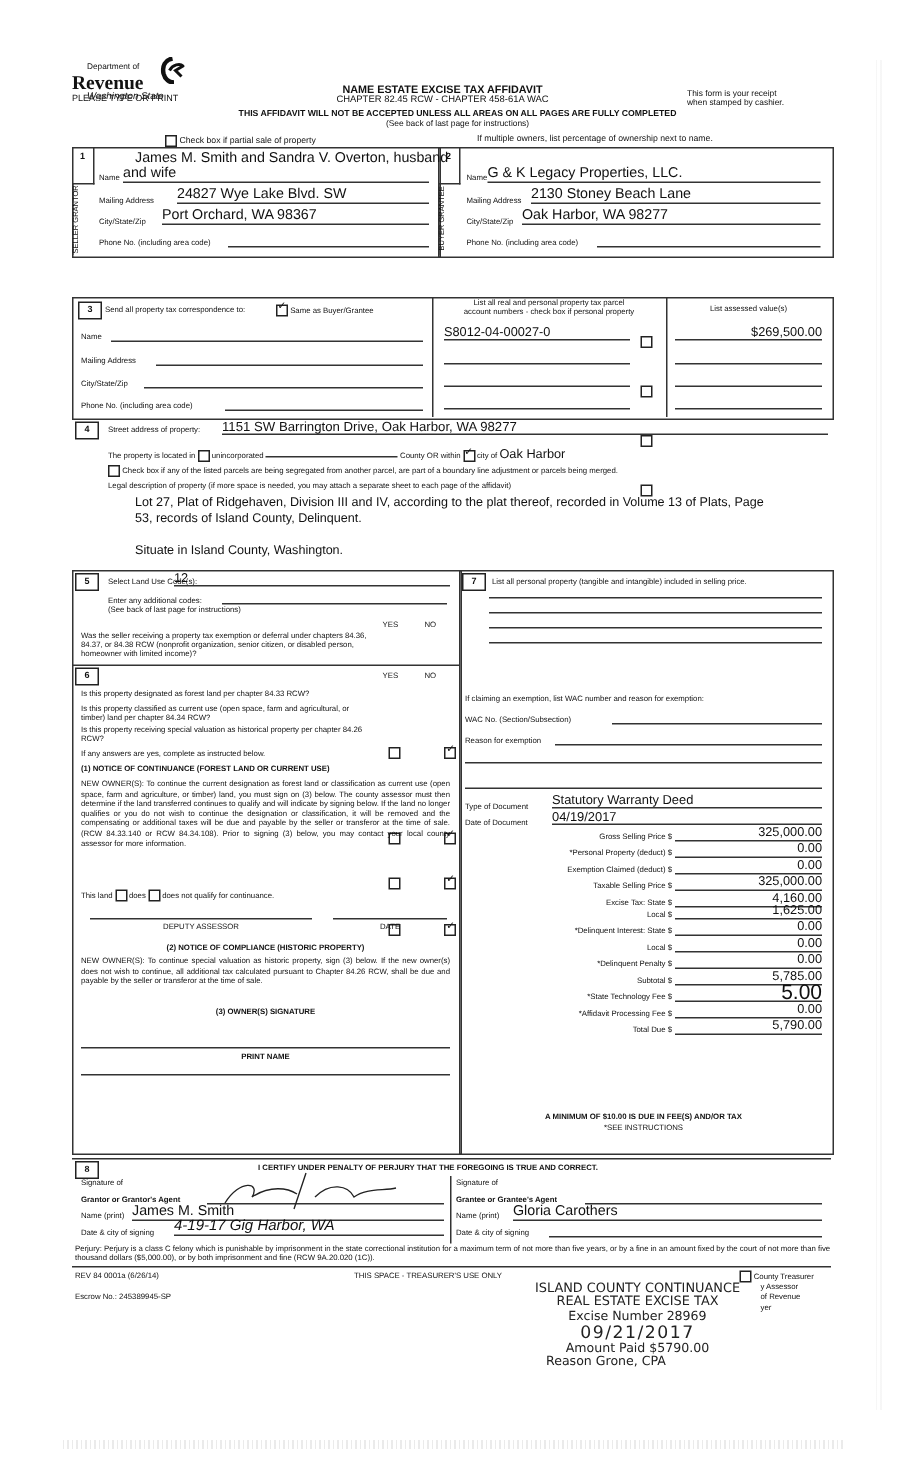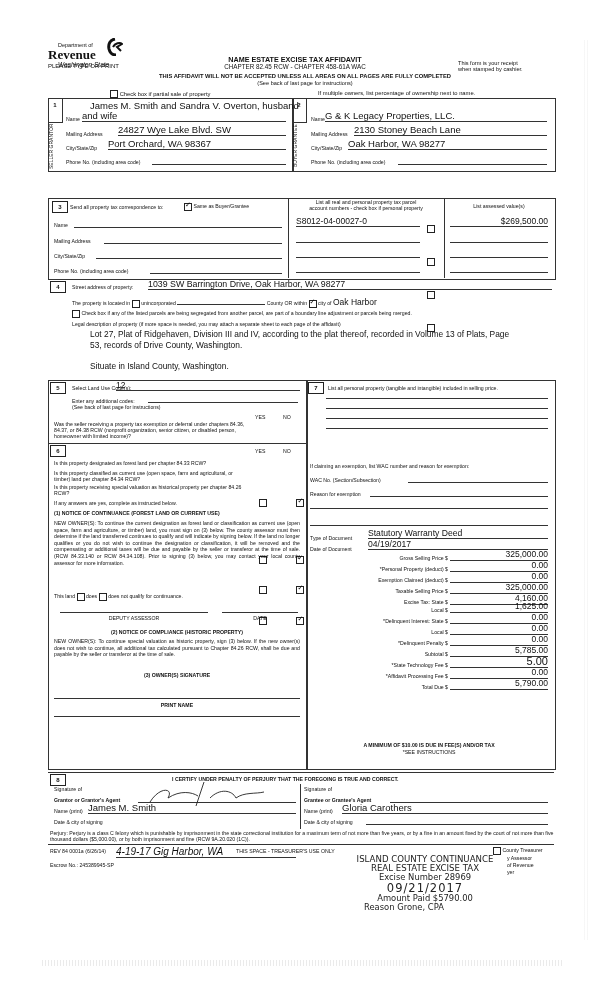--- a/index.html
+++ b/index.html
@@ -117,38 +117,38 @@
 </div>
 <div>
   <div class="abs line" style="left:296px;top:266px;width:124px;height:6px;"></div>
   <span class="abs cb" style="left:427px;top:264px;"></span>
   <div class="abs line" style="left:450px;top:266px;width:98px;height:6px;"></div>
 </div>
 
 
 <div class="abs num" style="left:50px;top:281px;">4</div>
 <div class="abs tiny" style="left:72px;top:284px;">Street address of property:</div>
-<div class="abs hw line" style="left:148px;top:279px;width:404px;font-size:8.8px;">1039 SW Barrington Drive, Oak Harbor, WA 98277</div>
+<div class="abs hw line" style="left:148px;top:279px;width:404px;font-size:8.8px;">1151 SW Barrington Drive, Oak Harbor, WA 98277</div>
 <div class="abs tiny" style="left:72px;top:297px;white-space:nowrap;">
   <span>The property is located in</span>
   <span class="cb"></span>
   <span>unincorporated</span>
   <span class="line" style="display:inline-block;width:88px;height:5px;"></span>
   <span>County OR within</span>
   <span class="cb checked"></span>
   <span>city of</span>
   <span class="hw" style="font-size:8.5px;">Oak Harbor</span>
 </div>
 <div class="abs tiny" style="left:72px;top:310px;white-space:nowrap;">
   <span class="cb"></span>
   <span>Check box if any of the listed parcels are being segregated from another parcel, are part of a boundary line adjustment or parcels being merged.</span>
 </div>
 <div class="abs tiny" style="left:72px;top:321px;">Legal description of property (if more space is needed, you may attach a separate sheet to each page of the affidavit)</div>
 <div class="abs hw" style="left:90px;top:329px;width:460px;font-size:8.4px;">Lot 27, Plat of Ridgehaven, Division III and IV, according to the plat thereof, recorded in Volume 13 of Plats, Page</div>
-<div class="abs hw" style="left:90px;top:340px;font-size:8.4px;">53, records of Drive County, Washington.</div>
+<div class="abs hw" style="left:90px;top:340px;font-size:8.4px;">53, records of Island County, Delinquent.</div>
 <div class="abs hw" style="left:90px;top:361px;font-size:8.4px;">Situate in Island County, Washington.</div>
 
 
 <div class="abs box" style="left:48px;top:380px;width:258px;height:388px;"></div>
 <div class="abs box" style="left:306px;top:380px;width:248px;height:388px;"></div>
 
 
 <div class="abs num" style="left:50px;top:382px;">5</div>
 <div class="abs tiny" style="left:72px;top:385px;">Select Land Use Code(s):</div>
 <div class="abs hw line" style="left:116px;top:380px;width:184px;font-size:8.5px;">12</div>
@@ -259,21 +259,21 @@
     <div>
       <div class="abs tiny right" style="left: 310px; top: 640px; width: 138px;">*Delinquent Penalty $</div>
       <div class="abs hw line right" style="left: 450px; top: 635px; width: 98px; font-size: 8.5px; line-height: 9.5px;">0.00</div>
     </div>
     <div>
       <div class="abs tiny right" style="left: 310px; top: 651px; width: 138px;">Subtotal $</div>
       <div class="abs hw line right" style="left: 450px; top: 646px; width: 98px; font-size: 8.5px; line-height: 9.5px;">5,785.00</div>
     </div>
     <div>
       <div class="abs tiny right" style="left: 310px; top: 662px; width: 138px;">*State Technology Fee $</div>
-      <div class="abs hw line right" style="left: 450px; top: 657px; width: 98px; font-size: 11px; line-height: 9.5px;">5.00</div>
+      <div class="abs hw line right" style="left: 450px; top: 657px; width: 98px; font-size: 14px; line-height: 9.5px;">5.00</div>
     </div>
     <div>
       <div class="abs tiny right" style="left: 310px; top: 673px; width: 138px;">*Affidavit Processing Fee $</div>
       <div class="abs hw line right" style="left: 450px; top: 668px; width: 98px; font-size: 8.5px; line-height: 9.5px;">0.00</div>
     </div>
     <div>
       <div class="abs tiny right" style="left: 310px; top: 684px; width: 138px;">Total Due $</div>
       <div class="abs hw line right" style="left: 450px; top: 679px; width: 98px; font-size: 8.5px; line-height: 9.5px;">5,790.00</div>
     </div>
   </div>
@@ -291,21 +291,21 @@
 <div class="abs tiny bold" style="left:54px;top:797px;">Grantor or Grantor's Agent</div>
 <div class="abs line" style="left:138px;top:802px;width:158px;height:0;"></div>
 <div class="abs" style="left:140px;top:780px;width:130px;height:30px;">
   <svg width="130" height="30" viewBox="0 0 130 30">
       <path d="M10 22 C20 6 34 8 28 18 C40 10 52 12 58 16 M64 2 L56 26 M70 18 C80 8 92 10 96 18 C104 12 116 14 124 12" stroke="#222" stroke-width="0.9" fill="none"></path>
     </svg>
 </div>
 <div class="abs tiny" style="left:54px;top:808px;">Name (print)</div>
 <div class="abs hw line" style="left:88px;top:802px;width:208px;">James M. Smith</div>
 <div class="abs tiny" style="left:54px;top:819px;">Date &amp; city of signing</div>
-<div class="abs hw line" style="left:116px;top:846px;width:180px;font-style:italic;font-size:10px;">4-19-17 Gig Harbor, WA</div>
+<div class="abs hw line" style="left:116px;top:812px;width:180px;font-style:italic;font-size:10px;">4-19-17 Gig Harbor, WA</div>
 
 <div class="abs tiny" style="left:304px;top:786px;">Signature of</div>
 <div class="abs tiny bold" style="left:304px;top:797px;">Grantee or Grantee's Agent</div>
 <div class="abs line" style="left:390px;top:802px;width:158px;height:0;"></div>
 <div class="abs tiny" style="left:304px;top:808px;">Name (print)</div>
 <div class="abs hw line" style="left:342px;top:802px;width:206px;">Gloria Carothers</div>
 <div class="abs tiny" style="left:304px;top:819px;">Date &amp; city of signing</div>
 <div class="abs line" style="left:366px;top:818px;width:182px;height:6px;"></div>
 
 <div class="abs tiny" style="left:50px;top:830px;width:504px;line-height:6.2px;">Perjury: Perjury is a class C felony which is punishable by imprisonment in the state correctional institution for a maximum term of not more than five years, or by a fine in an amount fixed by the court of not more than five thousand dollars ($5,000.00), or by both imprisonment and fine (RCW 9A.20.020 (1C)).</div>

